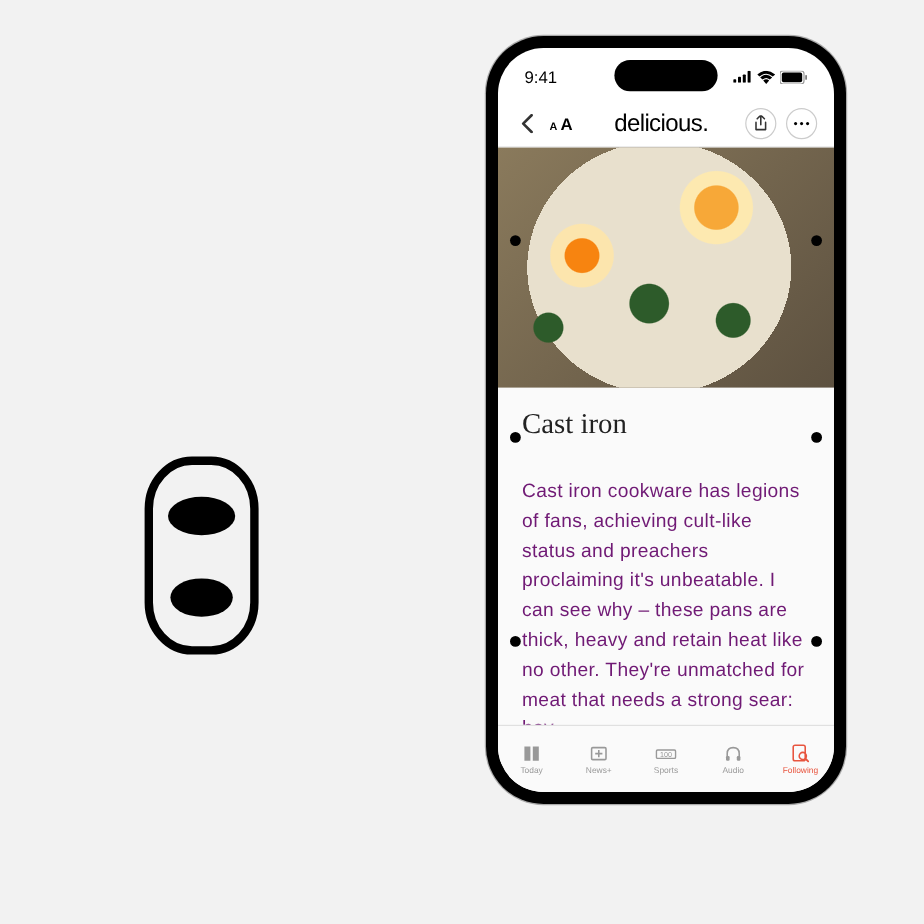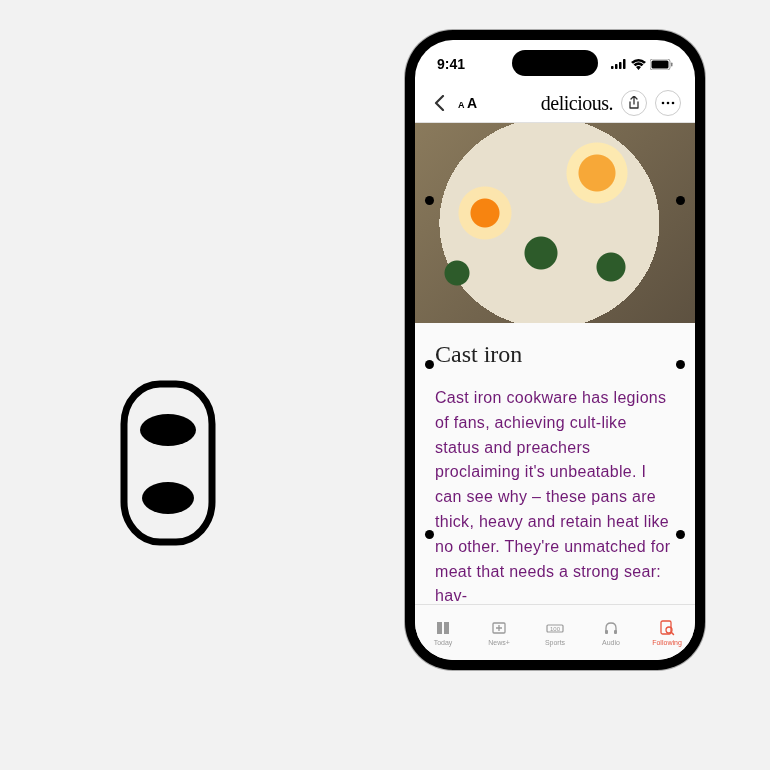--- a/index.html
+++ b/index.html
@@ -46,41 +46,41 @@
   border-radius: 16px;
   z-index: 10;
 }
 .status-bar {
   display: flex;
   justify-content: space-between;
   align-items: center;
   padding: 4px 22px 0;
   height: 44px;
   font-size: 14px;
-  font-weight: 700;
+  font-weight: 400;
 }
 .status-right { display: flex; gap: 4px; align-items: center; }
 .nav-bar {
   display: flex;
   align-items: center;
   padding: 6px 14px;
   gap: 8px;
   border-bottom: 0.5px solid #e0e0e0;
 }
 .nav-back, .nav-toggle, .nav-share, .nav-more {
   display: flex;
   align-items: center;
   justify-content: center;
 }
 .nav-back { width: 20px; color: #333; }
 .nav-toggle { width: 24px; color: #333; }
 .nav-title {
   flex: 1;
-  text-align: right;
-  font-family: Liberation Serif, serif;
+  text-align: center;
+  font-family: Liberation Sans, sans-serif;
   font-size: 20px;
   letter-spacing: -0.5px;
 }
 .nav-share, .nav-more {
   width: 26px; height: 26px;
   border: 0.5px solid #ccc;
   border-radius: 50%;
   color: #333;
 }
 .article-image {
@@ -100,21 +100,21 @@
 .article-body {
   padding: 18px 20px;
   background: #fafafa;
   height: 290px;
   overflow: hidden;
 }
 .article-title {
   font-family: Georgia, serif;
   font-size: 24px;
   font-weight: 400;
-  margin-bottom: 18px;
+  margin-bottom: 30px;
   color: #222;
 }
 .article-text {
   font-size: 16px;
   line-height: 1.55;
   color: #701a75;
   letter-spacing: 0.3px;
 }
 .tab-bar {
   position: absolute;

